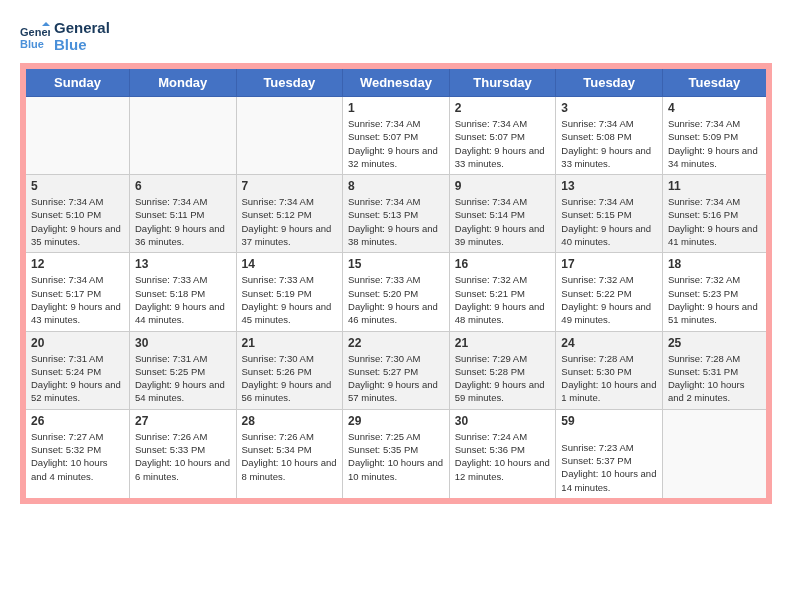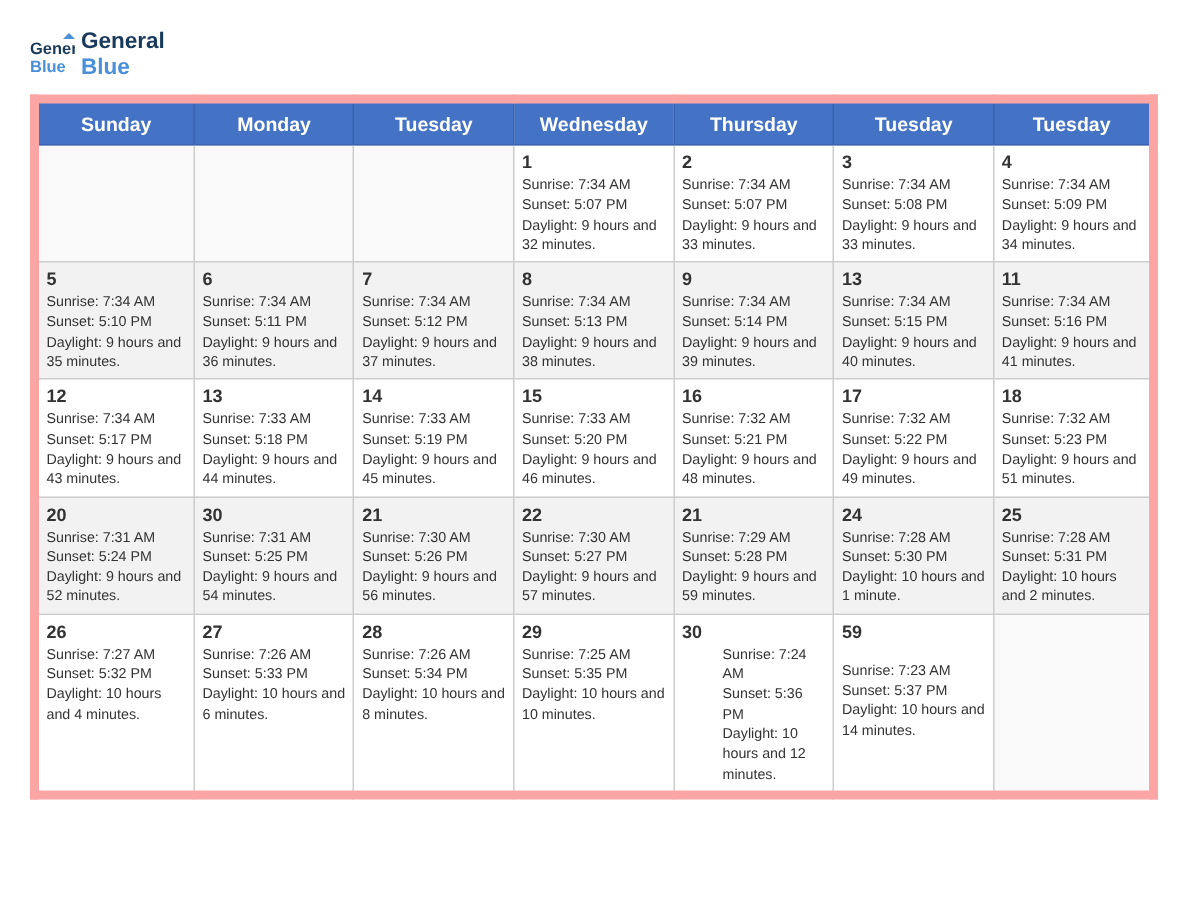--- a/index.html
+++ b/index.html
@@ -292,21 +292,21 @@
 Daylight: 10 hours and 8 minutes.</div>
         </td>
         <td>
           <span class="day-num">29</span>
           <div class="day-detail" style="white-space: pre-line;">Sunrise: 7:25 AM
 Sunset: 5:35 PM
 Daylight: 10 hours and 10 minutes.</div>
         </td>
         <td>
           <span class="day-num">30</span>
-          <div class="day-detail" style="white-space: pre-line; margin-left: 27px;">Sunrise: 7:24 AM
+          <div class="day-detail" style="white-space: pre-line;">Sunrise: 7:24 AM
 Sunset: 5:36 PM
 Daylight: 10 hours and 12 minutes.</div>
         </td>
         <td>
           <span class="day-num">59</span>
           <div class="day-detail" style="white-space: pre-line; margin-top: 13px;">Sunrise: 7:23 AM
 Sunset: 5:37 PM
 Daylight: 10 hours and 14 minutes.</div>
         </td>
         <td class="empty-cell"></td>

